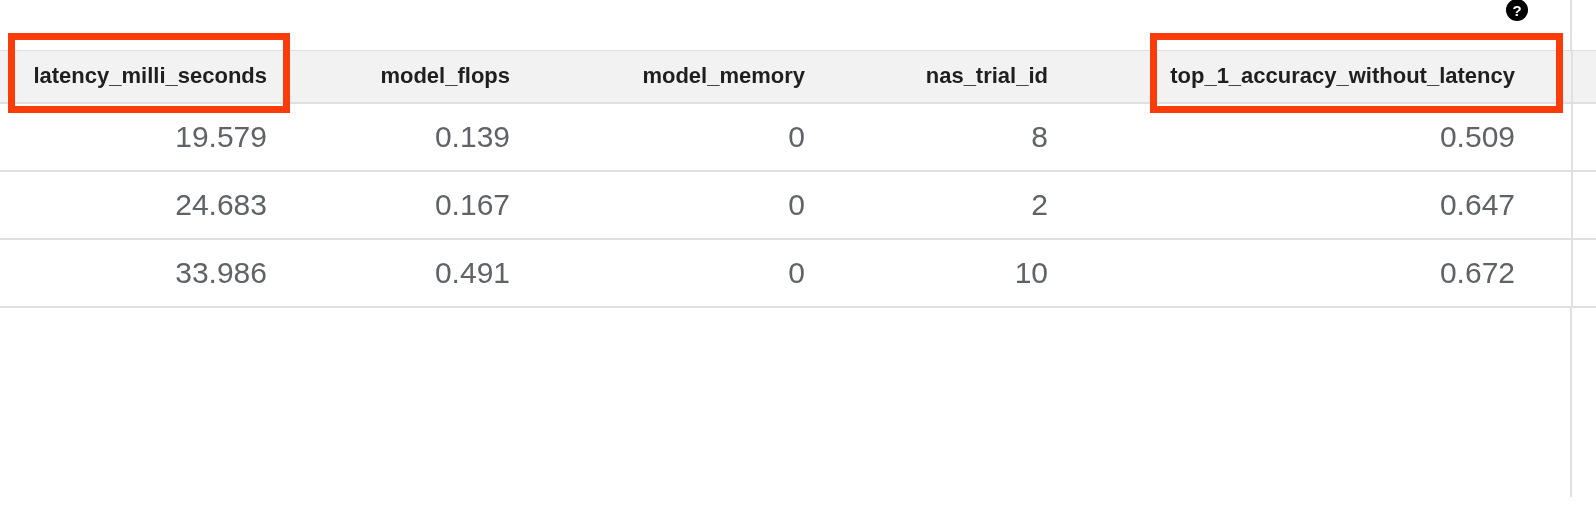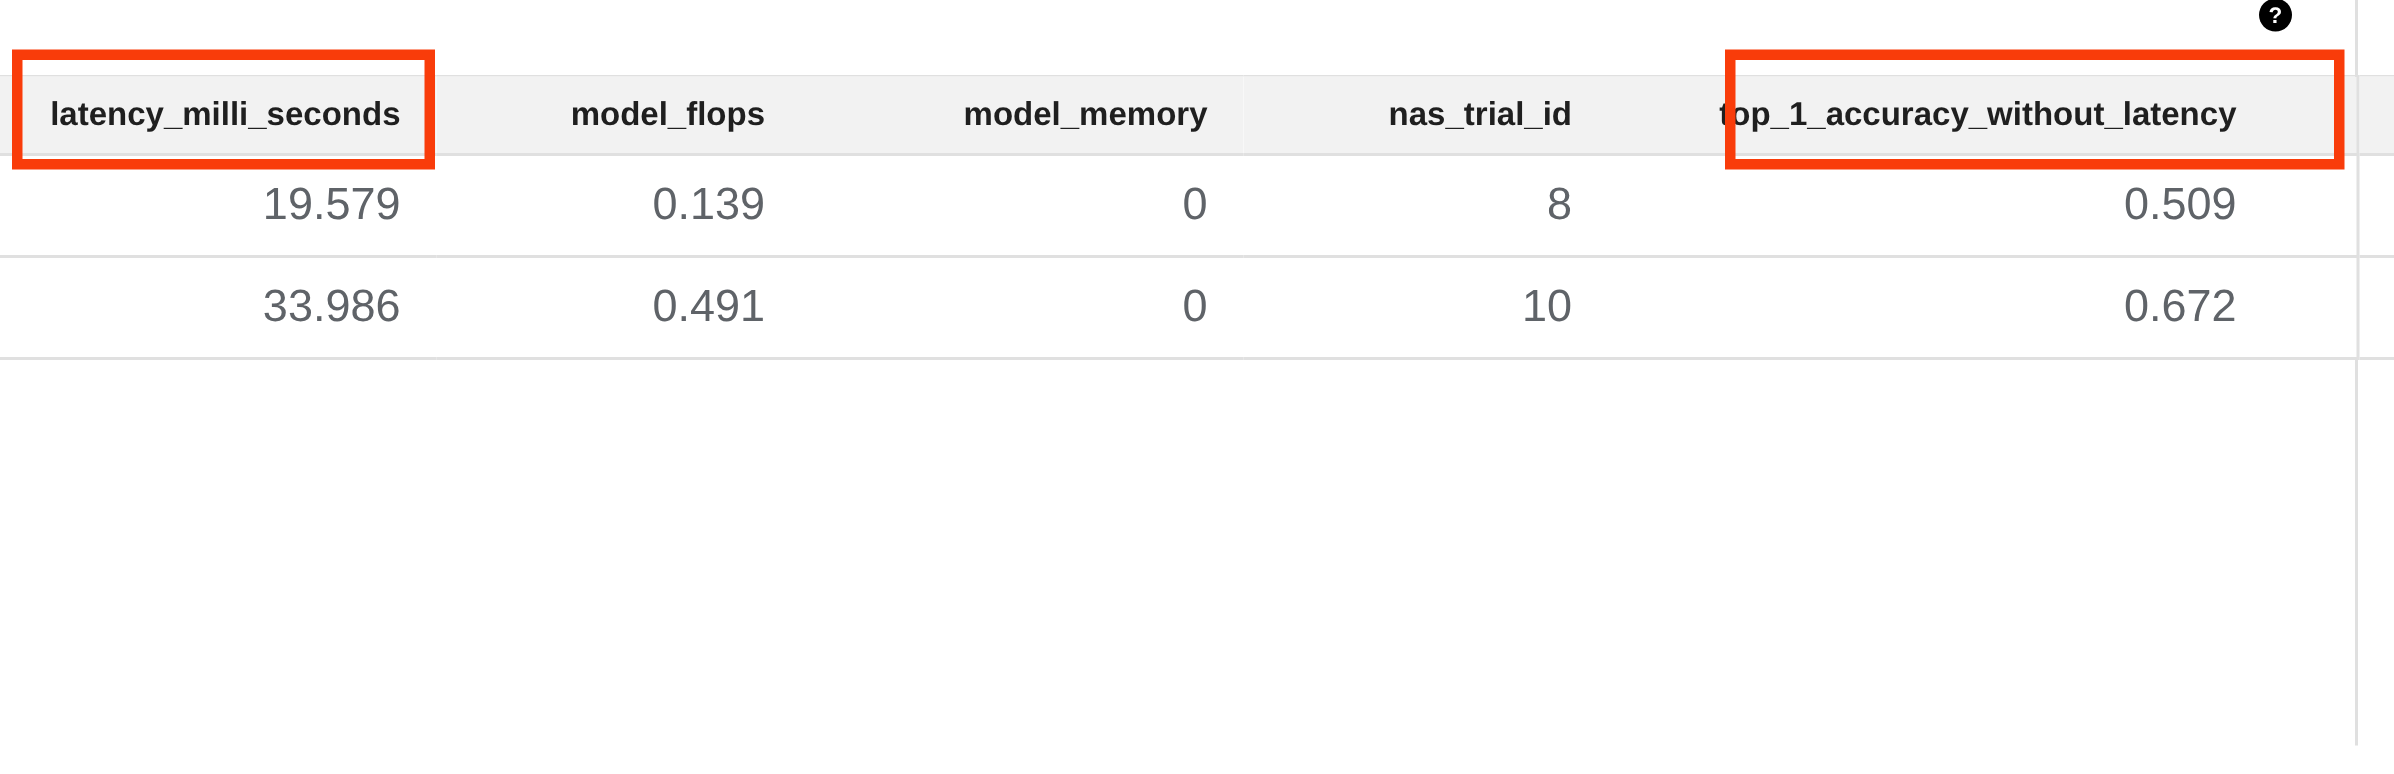--- a/index.html
+++ b/index.html
@@ -68,21 +68,21 @@
     font-size: 30px;
     font-weight: normal;
     color: var(--cell-text, #5f6368);
     text-align: right;
     vertical-align: top;
     padding: 16px 24px 0 0;
     white-space: nowrap;
     overflow: hidden;
     background: #ffffff;
   }
-  table.metrics th.c5, table.metrics td.c5 { padding-right: 80px; }
+  table.metrics th.c5, table.metrics td.c5 { padding-right: 56px; }
   table.metrics th.c6, table.metrics td.c6 {
     padding: 0;
     border-left: 2px solid var(--border, #e0e0e0);
   }
   .hl {
     position: absolute;
     border: 7px solid var(--highlight, #f93c0a);
     background: transparent;
     top: 33px;
     height: 80px;
@@ -124,20 +124,28 @@
     <tbody>
       <tr>
         <td>19.579</td>
         <td>0.139</td>
         <td>0</td>
         <td>8</td>
         <td class="c5">0.509</td>
         <td class="c6"></td>
       </tr>
       <tr>
+        <td>24.683</td>
+        <td>0.167</td>
+        <td>0</td>
+        <td>2</td>
+        <td class="c5">0.647</td>
+        <td class="c6"></td>
+      </tr>
+      <tr>
         <td>33.986</td>
         <td>0.491</td>
         <td>0</td>
         <td>10</td>
         <td class="c5">0.672</td>
         <td class="c6"></td>
       </tr>
     </tbody>
   </table>
 

